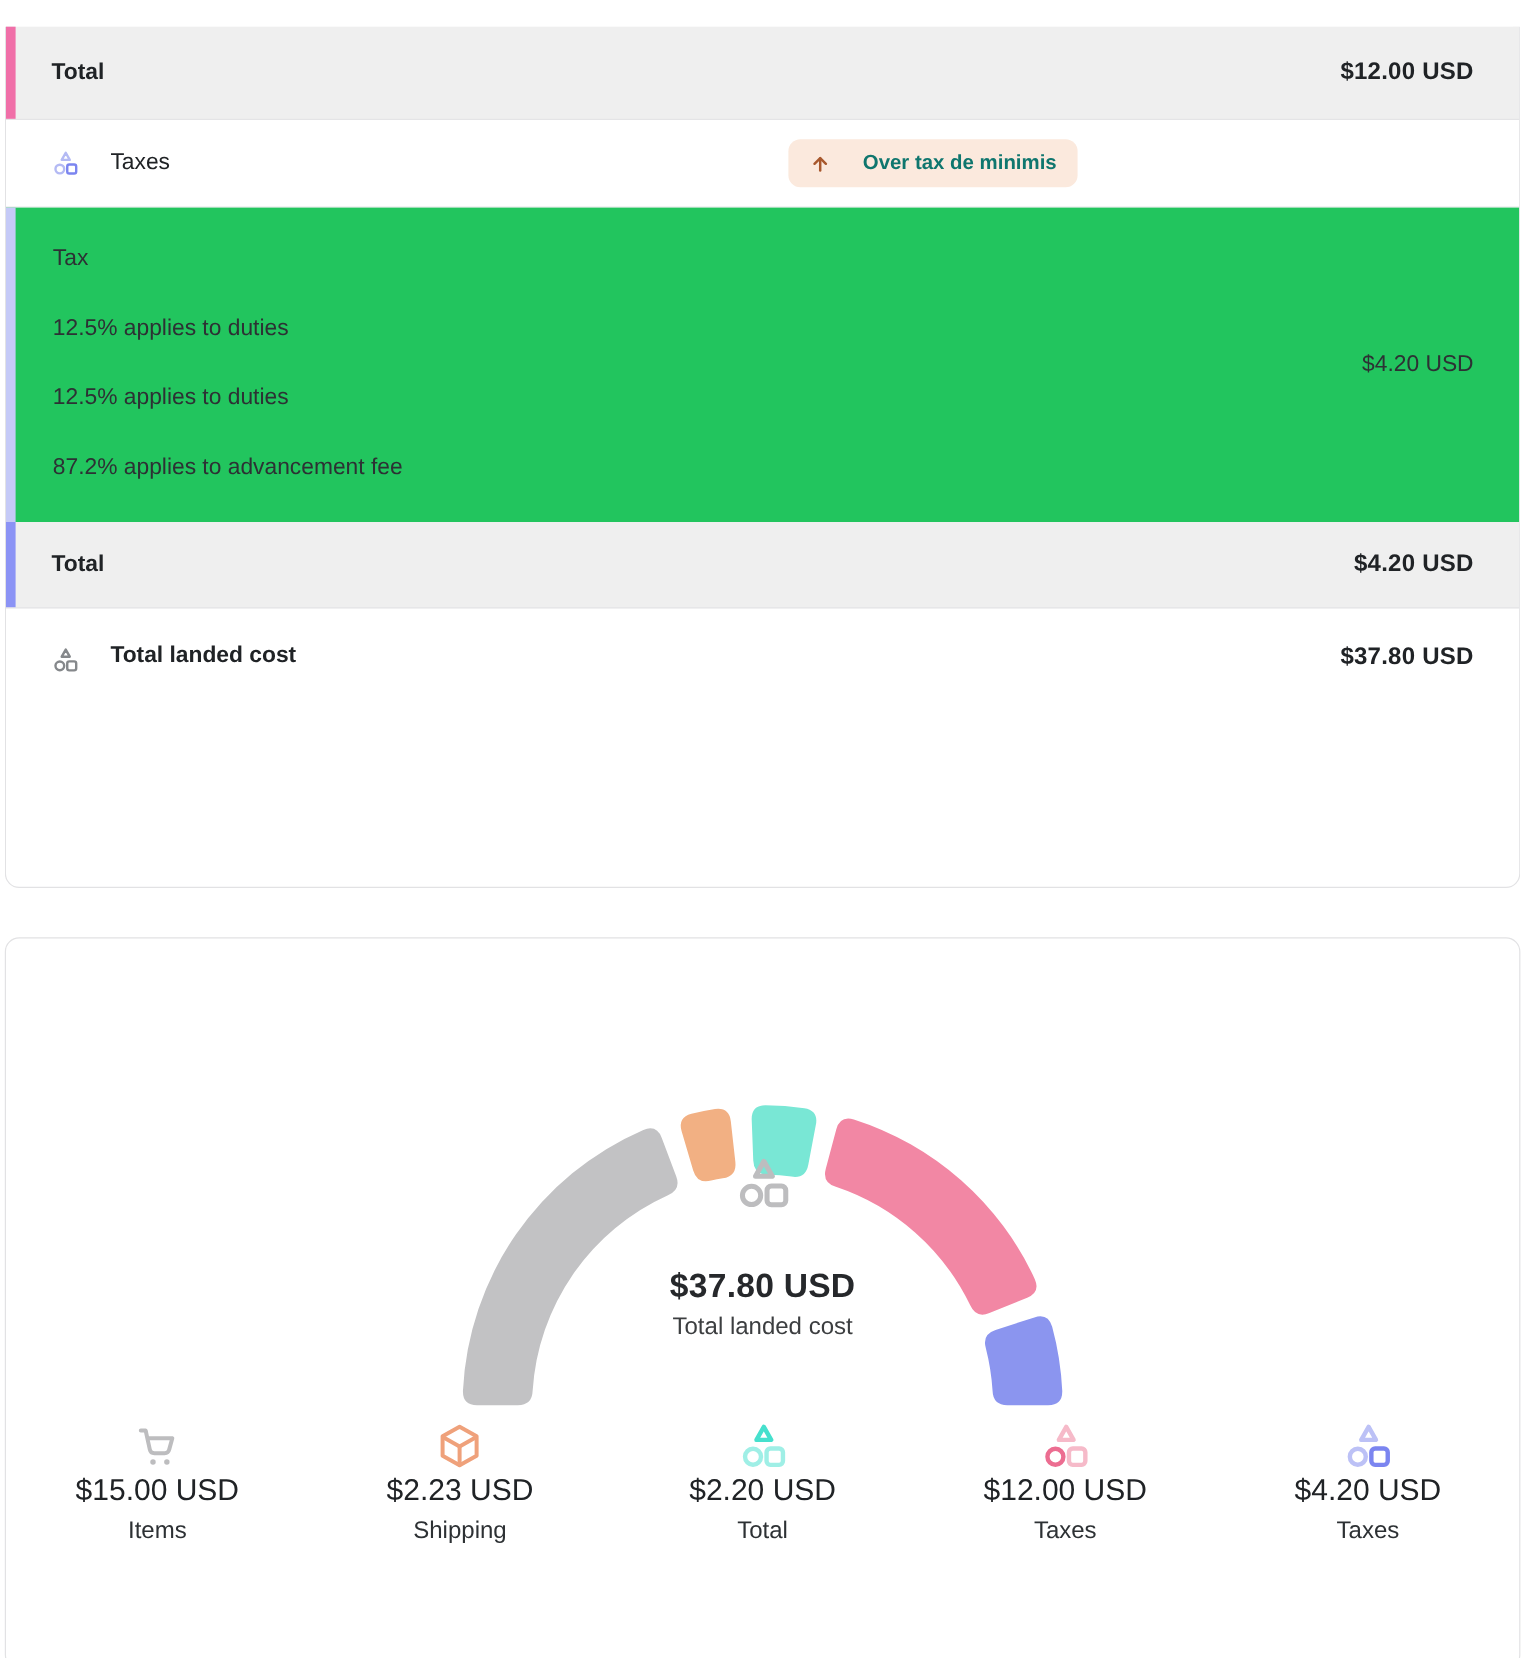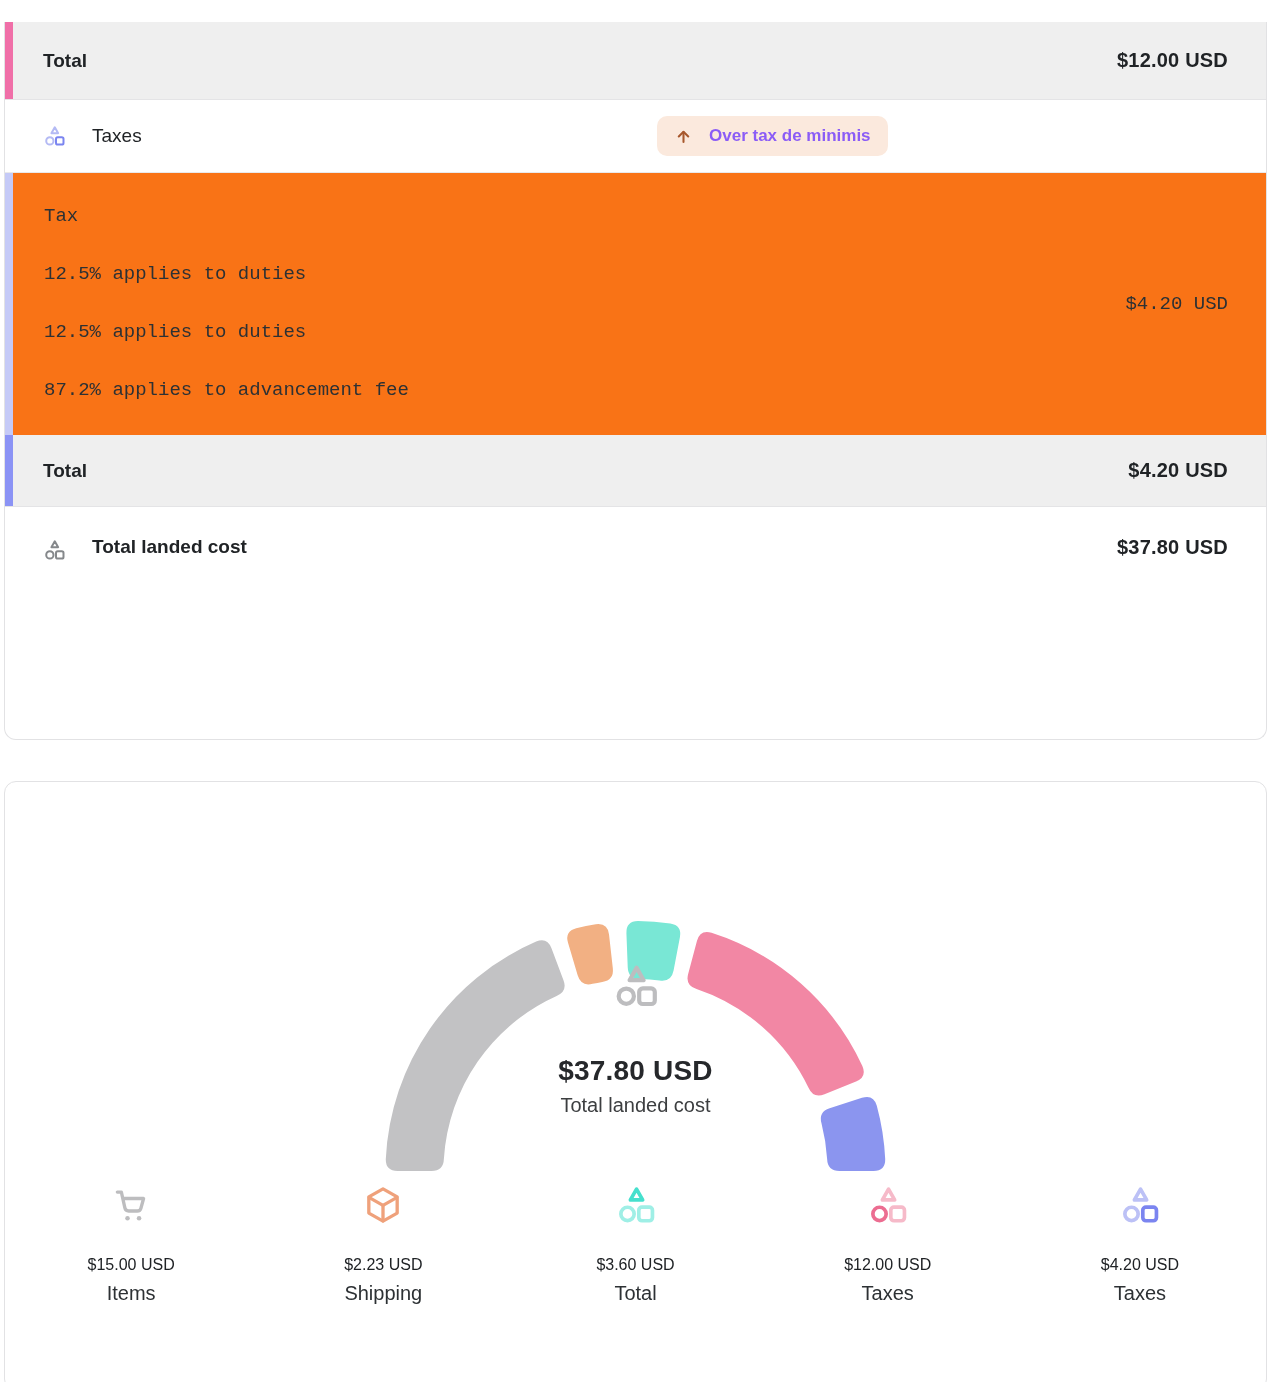--- a/index.html
+++ b/index.html
@@ -20,25 +20,25 @@
   .total-row { height:78px; background:#efefef; border-bottom:1px solid #e4e4e6; }
   .total-row .label { font-weight:700; font-size:19px; }
   .money { font-size:20px; letter-spacing:.2px; }
   .money.bold { font-weight:700; }
 
   .taxes-row { height:73px; background:#fff; border-bottom:1px solid #e9e9eb; }
   .taxes-row .label { font-size:19px; margin-left:26px; }
   .row-icon { width:23px; height:22px; display:block; }
 
   .badge { position:absolute; left:652px; top:50%; transform:translateY(-50%);
-    display:flex; align-items:center; gap:16px; height:40px; padding:0 17px;
-    border-radius:10px; background:#fbe9dd; color:#8b5cf6; font-weight:700; font-size:17px; }
+    display:flex; align-items:center; gap:26px; height:40px; padding:0 17px;
+    border-radius:10px; background:#fbe9dd; color:#0f766e; font-weight:700; font-size:17px; }
   .badge svg { width:19px; height:19px; }
 
-  .tax-block { position:relative; background:#f97316; padding:14px 38px 16px 39px;font-family:Liberation Mono, monospace; }
+  .tax-block { position:relative; background:#22c55e; padding:14px 38px 16px 39px; }
   .tax-line { font-size:19px; color:#2d3134; line-height:58px; white-space:nowrap; }
   .tax-amount { position:absolute; right:38px; top:50%; transform:translateY(-50%);
     font-size:19px; color:#2d3134; }
 
   .tax-total-row { height:72px; background:#efefef; border-bottom:1px solid #e4e4e6; }
   .tax-total-row .label { font-weight:700; font-size:19px; }
 
   .landed-row { height:112px; align-items:flex-start; padding-top:29px; }
   .landed-row .label { font-weight:700; font-size:19px; margin-left:26px; }
   .landed-row .row-icon { margin-top:3px; }
@@ -60,21 +60,21 @@
   .center-overlay { position:absolute; left:0; right:0; top:113px; text-align:center; pointer-events:none; }
   .center-overlay .c-icon { width:48px; height:46px; display:inline-block; }
   .center-value { margin-top:42px; font-size:28px; font-weight:600; color:#26282b; letter-spacing:.2px; }
   .center-label { margin-top:7px; font-size:20px; color:#3c3e40; }
 
   .stats { display:flex; margin-top:0; }
   .stat { flex:1; text-align:center; }
   .stat .s-icon { height:46px; display:flex; align-items:center; justify-content:center; }
   .stat .s-icon svg { display:block; }
   .line-icon { width:42px; height:42px; }
-  .stat-value { margin-top:28px; font-size:16px; color:#202326; }
+  .stat-value { font-size:25px; color:#202326; }
   .stat-label { margin-top:8px; font-size:20px; color:#2d3134; }
   .cart-colored { color:#bdbdbf; }
   .cube-colored { color:#efa17b; }
 </style>
 </head>
 <body>
 
 <div class="page">
 
   <section class="card card1">
@@ -178,21 +178,21 @@
       </div>
 
       <div class="stat">
         <div class="s-icon">
           <svg class="line-icon shapes-icon ic-duties" viewBox="0 0 48 46">
             <path class="tri" d="M24.6 4.8 L31.6 17.2 H17.6 Z"></path>
             <circle class="cir" cx="14.3" cy="33.2" r="7.6"></circle>
             <rect class="sq" x="27.2" y="25.4" width="15.6" height="15.6" rx="3.6"></rect>
           </svg>
         </div>
-        <div class="stat-value">$3.60 USD</div>
+        <div class="stat-value">$2.20 USD</div>
         <div class="stat-label">Total</div>
       </div>
 
       <div class="stat">
         <div class="s-icon">
           <svg class="line-icon shapes-icon ic-fees" viewBox="0 0 48 46">
             <path class="tri" d="M24.6 4.8 L31.6 17.2 H17.6 Z"></path>
             <circle class="cir" cx="14.3" cy="33.2" r="7.6"></circle>
             <rect class="sq" x="27.2" y="25.4" width="15.6" height="15.6" rx="3.6"></rect>
           </svg>

